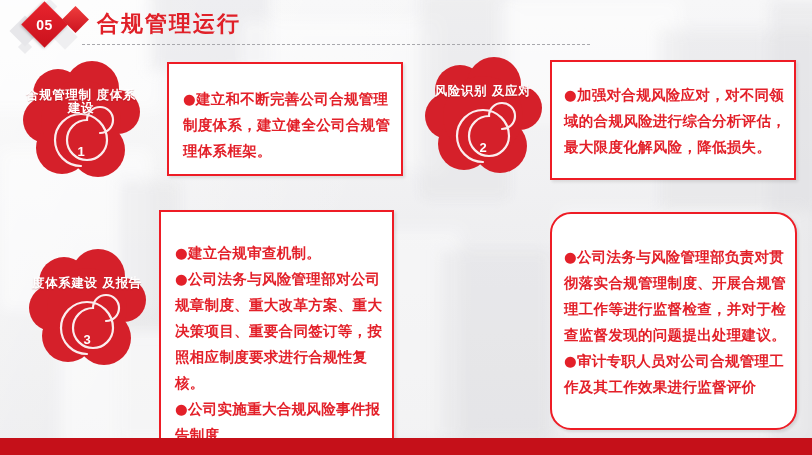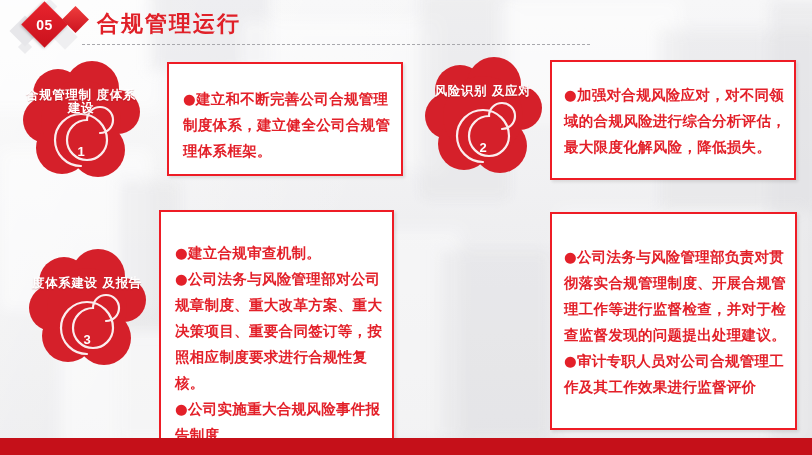--- a/index.html
+++ b/index.html
@@ -94,21 +94,21 @@
 
   #blob2{left:424px;top:58px;text-decoration:underline;}
   #card2{left:550px;top:60px;width:246px;height:120px;}
   #card2 .card-text{position:absolute;left:12px;top:12px;width:224px;margin-top:8px;}
 
   #blob3{left:28px;top:250px;}
   #card3{left:159px;top:210px;width:235px;height:277px;padding-left:38px;}
   #card3 .card-text{position:absolute;left:14px;top:28px;width:210px;}
 
   #blob4{left:424px;top:248px;}
-  #card4{left:550px;top:212px;width:247px;height:218px;}
+  #card4{left:550px;top:212px;width:247px;height:218px;border-radius:21px;}
   #card4 .card-text{position:absolute;left:12px;top:30px;width:225px;}
 
   
   .bottom-bar{
     position:absolute;left:0;top:438px;width:812px;height:17px;
     background:#c51019;
   }
 </style>
 </head>
 <body>

